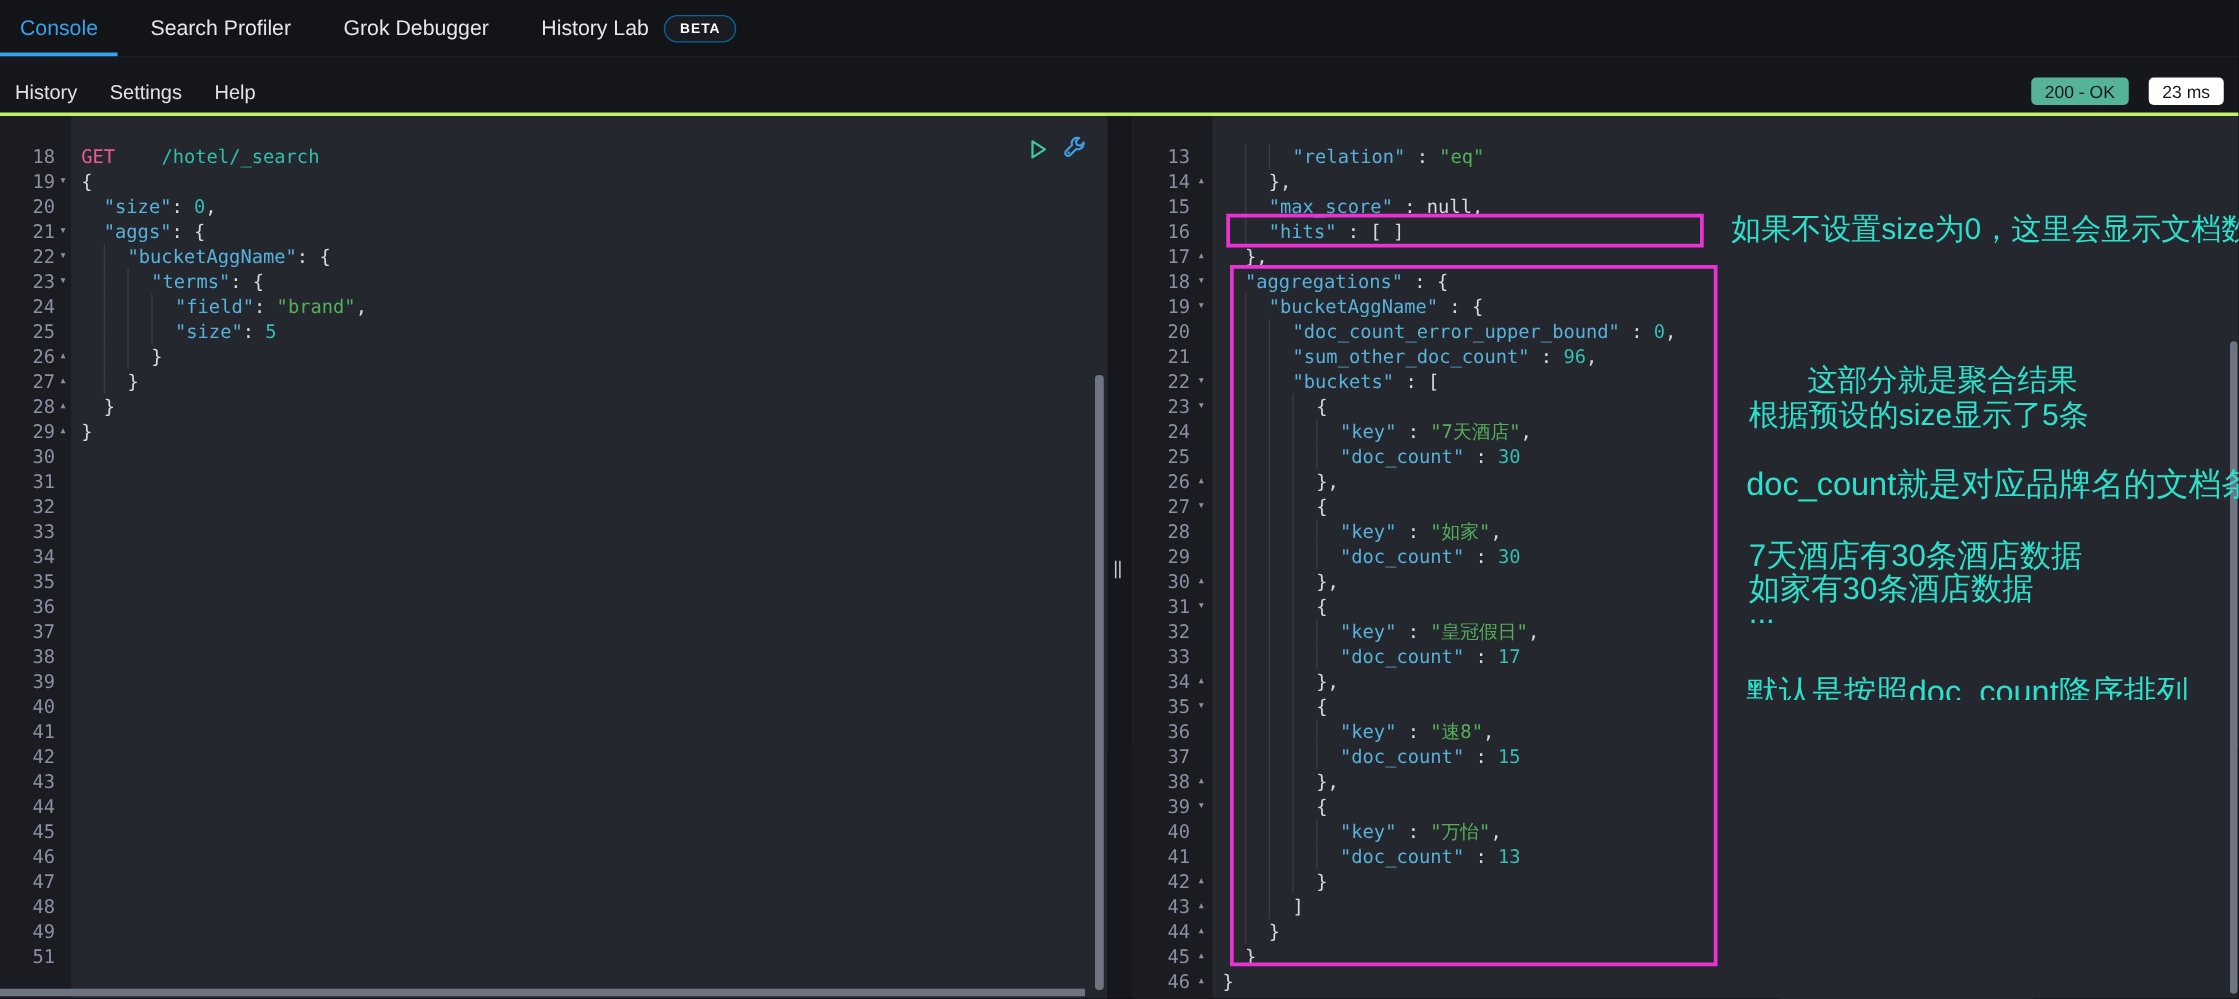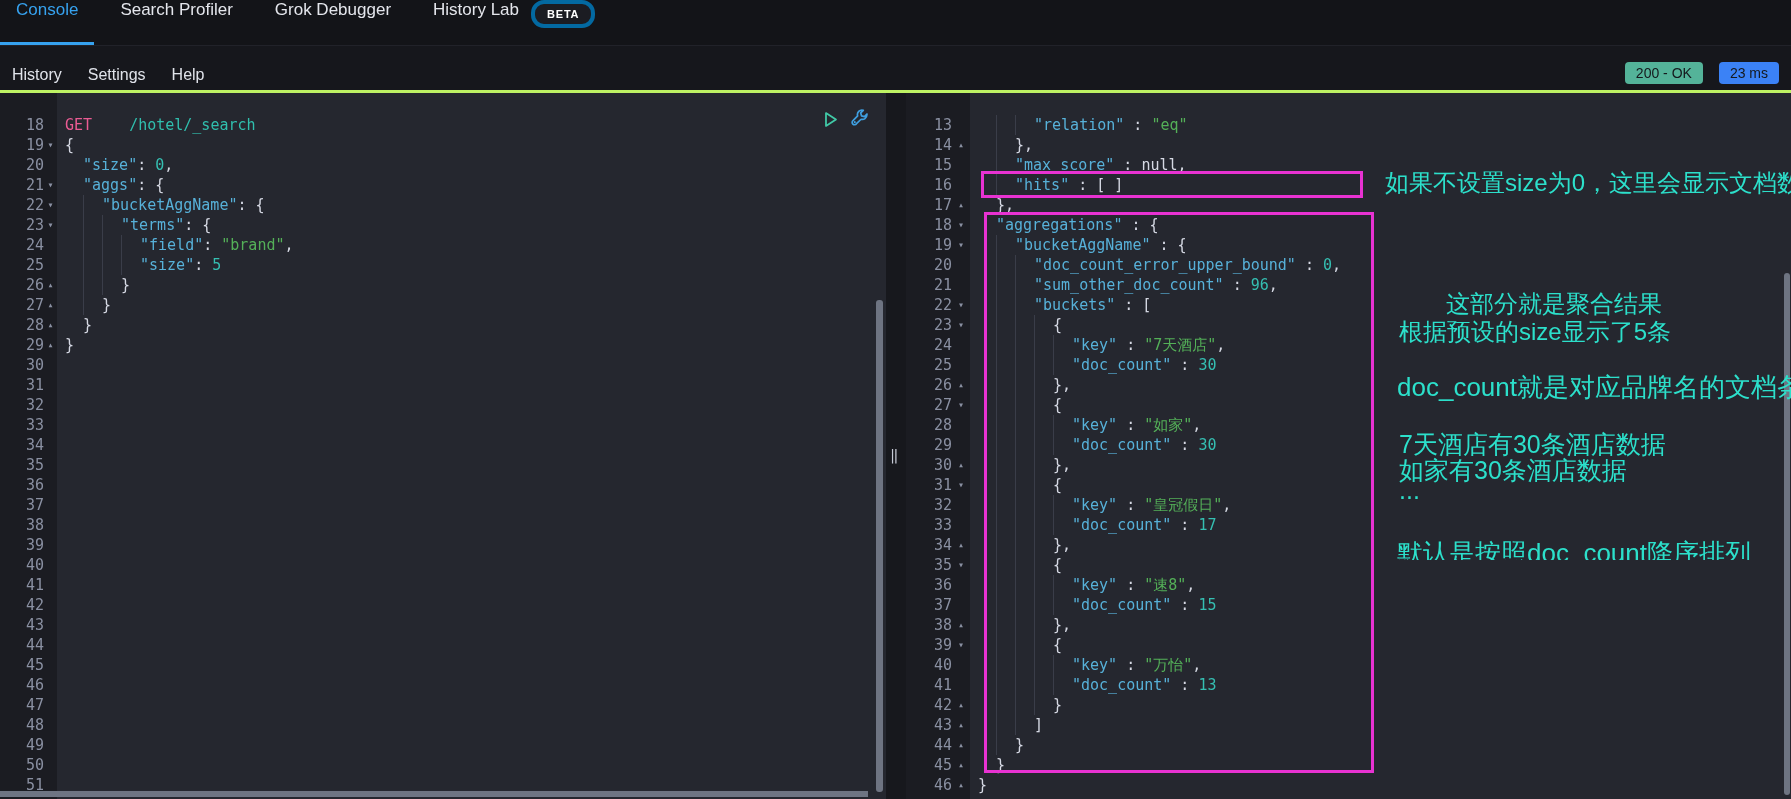--- a/index.html
+++ b/index.html
@@ -2,36 +2,36 @@
 <html><head>
 <meta charset="utf-8">
 <style>
   html,body{margin:0;padding:0;background:#000;}
   .screen{position:relative;width:1791px;height:799px;background:#141519;overflow:hidden;
           font-family:"Liberation Sans",sans-serif;}
 
   
   .topnav{position:absolute;left:0;top:0;right:0;height:45px;background:#131418;
           border-bottom:1px solid #212229;display:flex;align-items:stretch;}
-  .tab{display:flex;align-items:flex-start;padding:0 16px;margin-right:10px;font-size:17px;
+  .tab{display:flex;align-items:center;padding:0 16px;margin-right:10px;font-size:17px;
        color:#e4e6ec;position:relative;cursor:pointer;}
   .tab.active{color:#36a2ef;}
   .tab.active::after{content:"";position:absolute;left:0;right:0;bottom:0;height:3px;background:#36a2ef;}
   .beta-pill{margin-left:12px;font-size:11px;font-weight:bold;letter-spacing:.8px;color:#fff;
-             border:4px solid #0369a1;border-radius:13px;padding:4px 12px;background:#1b1c22;}
+             border:1px solid #0369a1;border-radius:13px;padding:4px 12px;background:#1b1c22;}
 
   
   .toolbar{position:absolute;left:0;top:46px;right:0;height:47px;background:#16171c;
            border-bottom:3px solid #bef264;display:flex;align-items:flex-end;
            padding:0 12px 6px 12px;box-sizing:border-box;}
   .menu-item{font-size:16px;color:#e0e3ea;margin-right:26px;cursor:pointer;}
   .toolbar-right{margin-left:auto;display:flex;gap:16px;align-items:center;padding-left:13px;}
   .badge{font-size:14px;padding:3px 11px;border-radius:4px;}
   .badge.ok{background:#54b399;color:#15181c;}
-  .badge.ms{background:#3b82f6;color:#15181c;text-align:center;}
+  .badge.ms{background:#ffffff;color:#15181c;text-align:center;}
 
   
   .main{position:absolute;left:0;top:93px;width:1791px;height:506px;background:#25272f;}
   .panel{position:absolute;top:0;height:706px;overflow:hidden;background:#25272f;}
   .panel.left{left:0;width:886px;}
   .panel.right{left:906px;width:885px;}
   .divider{position:absolute;left:886px;width:20px;top:0;height:706px;background:#17181d;cursor:col-resize;}
   .divider .grip{position:absolute;left:4px;top:354px;color:#c6cad6;font-size:14px;
                  font-family:"DejaVu Sans Mono",monospace;}
   .gutter-bg{position:absolute;top:0;bottom:0;left:0;background:#1b1c22;}
@@ -131,21 +131,20 @@
           <div class="cl"><span class="ln">40</span><span class="lf"></span><span class="code"></span></div>
           <div class="cl"><span class="ln">41</span><span class="lf"></span><span class="code"></span></div>
           <div class="cl"><span class="ln">42</span><span class="lf"></span><span class="code"></span></div>
           <div class="cl"><span class="ln">43</span><span class="lf"></span><span class="code"></span></div>
           <div class="cl"><span class="ln">44</span><span class="lf"></span><span class="code"></span></div>
           <div class="cl"><span class="ln">45</span><span class="lf"></span><span class="code"></span></div>
           <div class="cl"><span class="ln">46</span><span class="lf"></span><span class="code"></span></div>
           <div class="cl"><span class="ln">47</span><span class="lf"></span><span class="code"></span></div>
           <div class="cl"><span class="ln">48</span><span class="lf"></span><span class="code"></span></div>
           <div class="cl"><span class="ln">49</span><span class="lf"></span><span class="code"></span></div>
-          <div class="cl"><span class="ln">50</span><span class="lf"></span><span class="code"></span></div>
           <div class="cl"><span class="ln">51</span><span class="lf"></span><span class="code"></span></div>
         </div>
       <div class="icons">
         <svg width="19" height="19" viewBox="0 0 16 16">
           <path d="M4.2 2.6 L12.6 8 L4.2 13.4 Z" fill="none" stroke="#41c9a7" stroke-width="1.5" stroke-linejoin="round"></path>
         </svg>
         <svg width="21" height="21" viewBox="0 0 16 16">
           <path d="M13.6 4.6a3.4 3.4 0 0 1-4.4 3.2L5.7 11.2a1.8 1.8 0 1 1-2.5-2.5L6.6 5.3A3.4 3.4 0 0 1 10.9 1l-2 2 .6 2.2 2.2.6 2-2z" fill="none" stroke="#3f9fe0" stroke-width="1.3" stroke-linejoin="round"></path>
           <circle cx="4.4" cy="10" r="0.8" fill="#3f9fe0"></circle>
         </svg>

